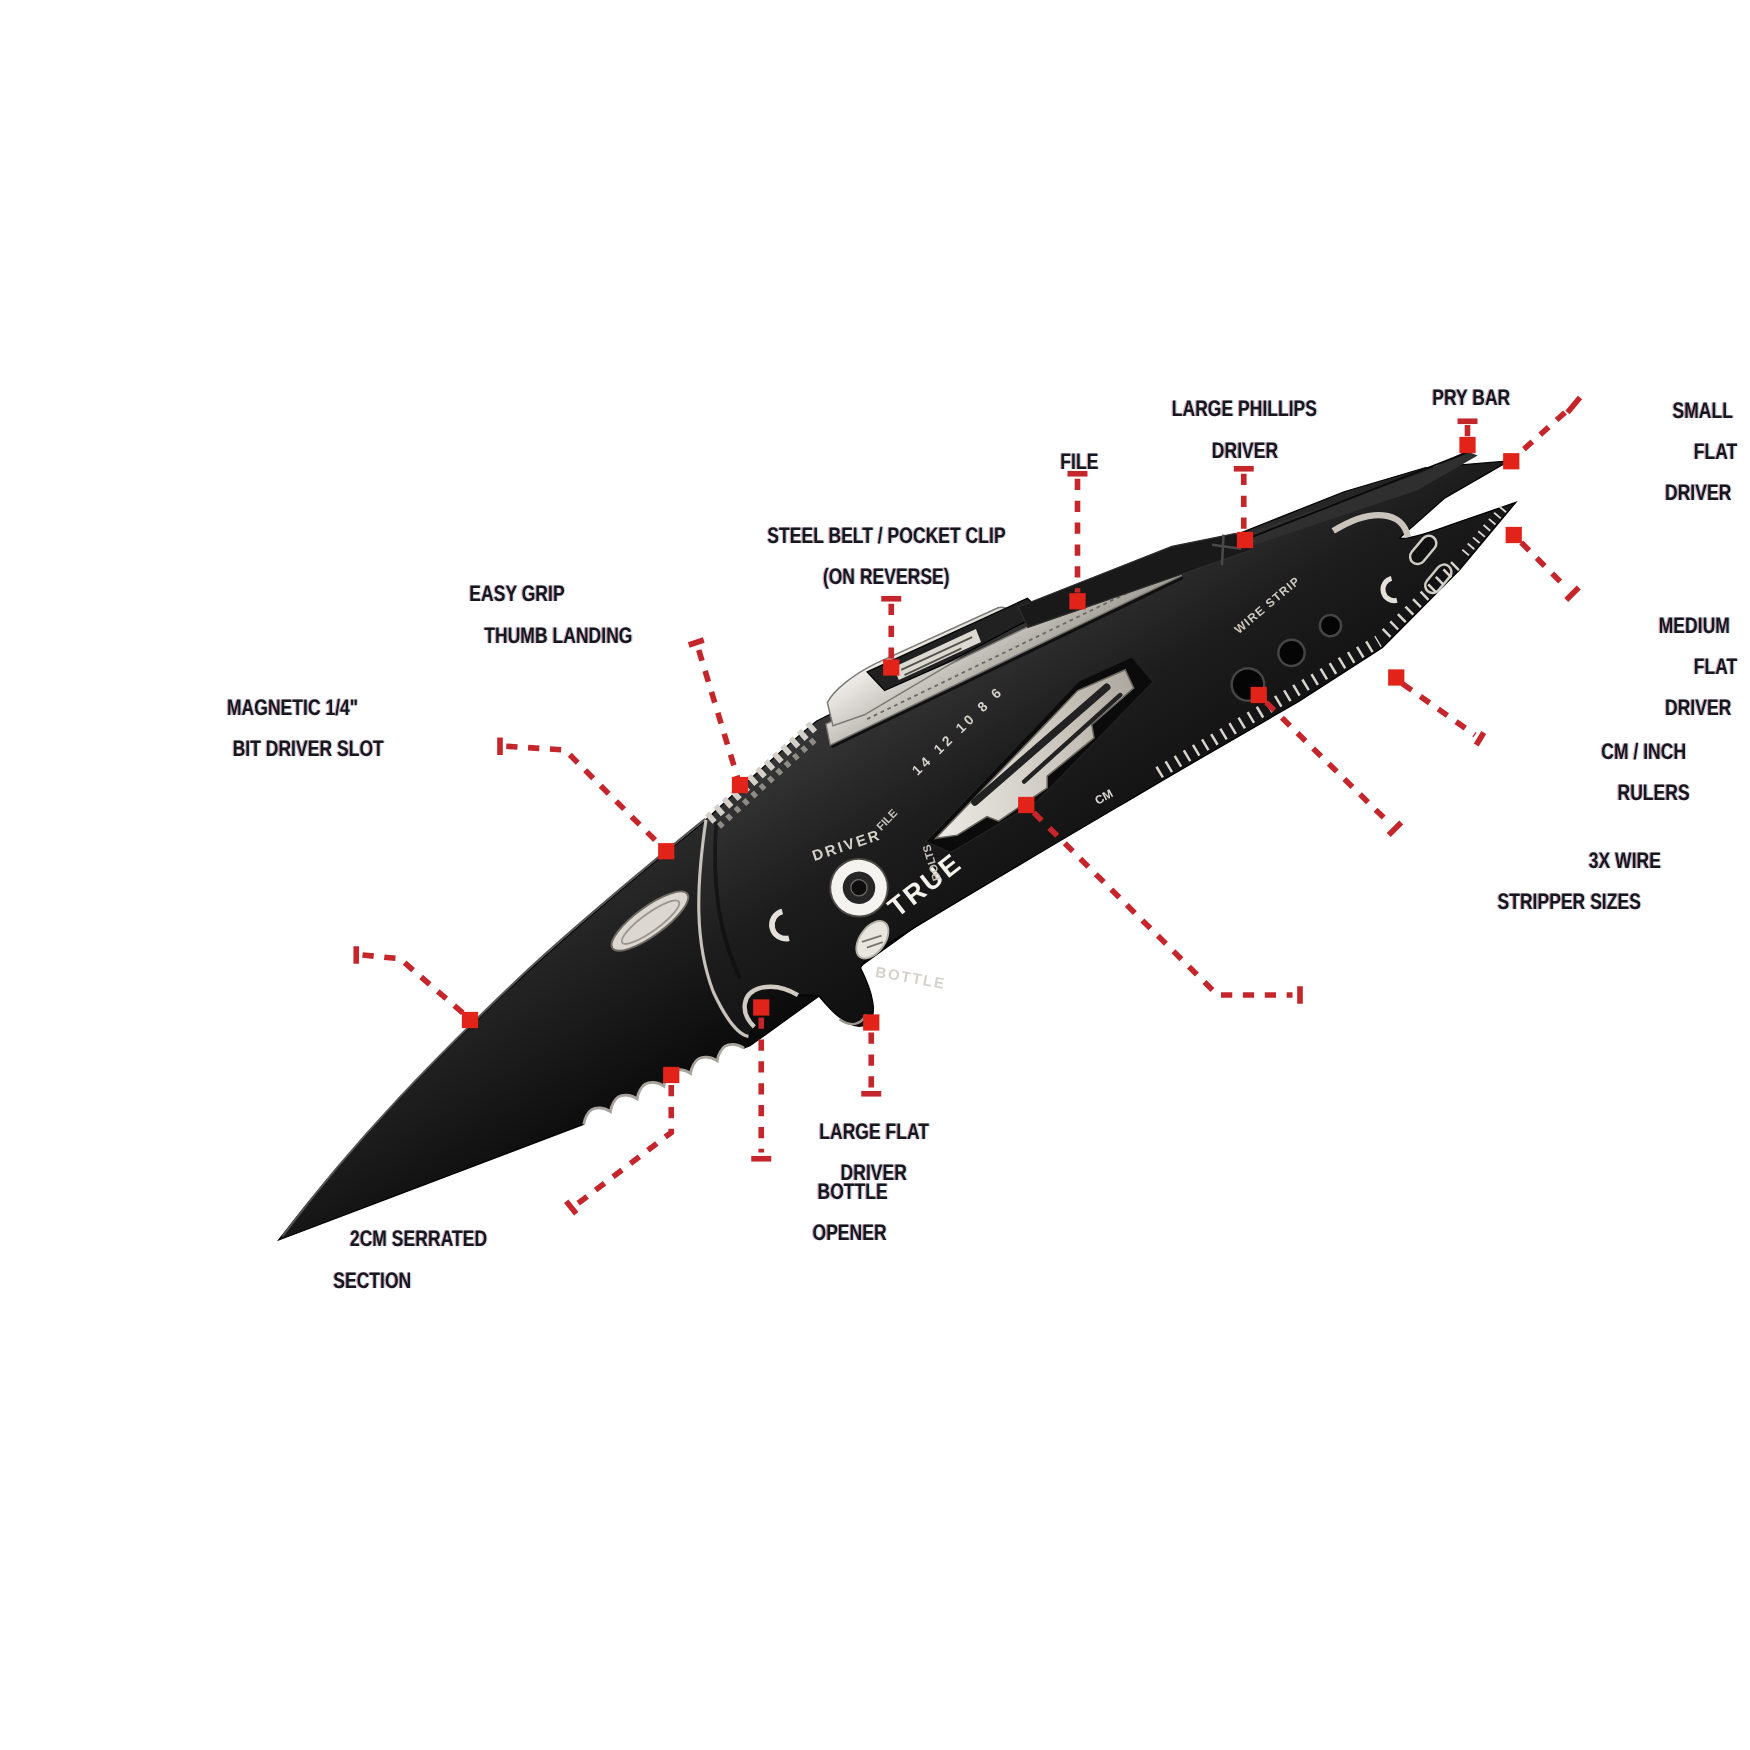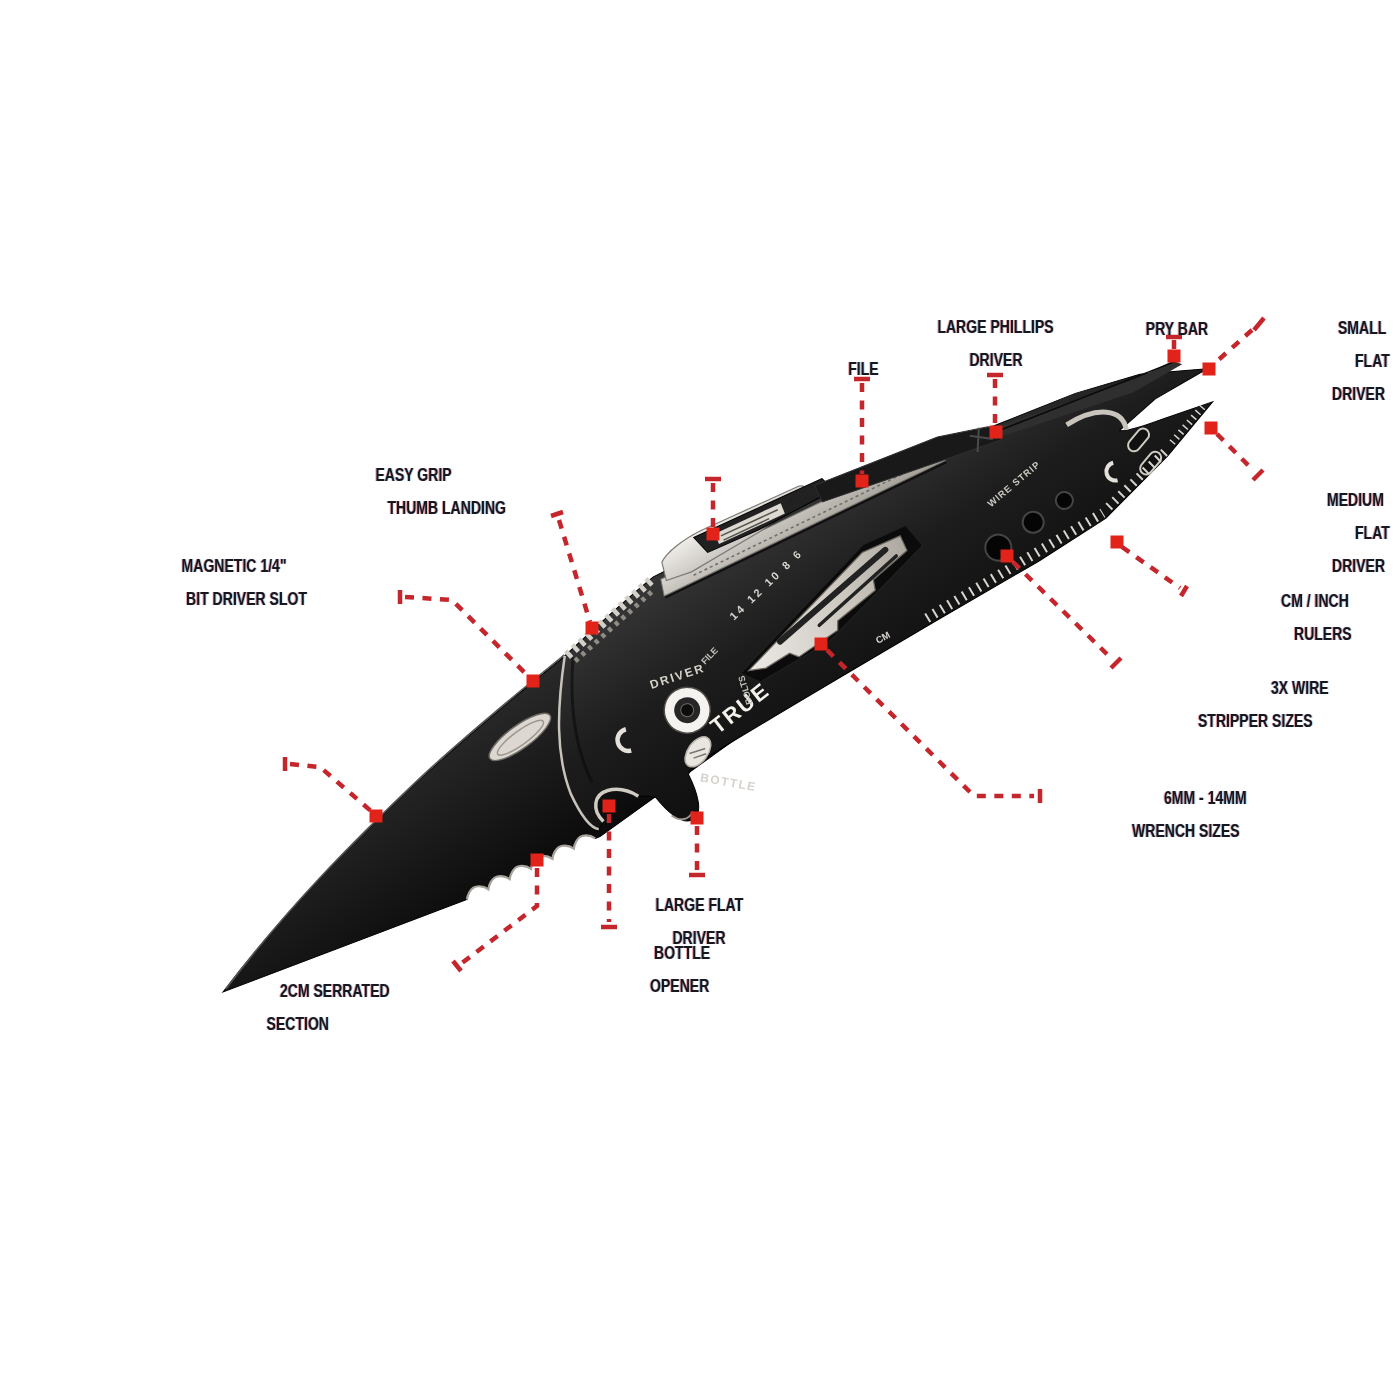--- a/index.html
+++ b/index.html
@@ -214,36 +214,40 @@
 
   <div class="lbl al-c" style="left:763px;top:353px;width:200px">
     <div class="ln"><span class="tx">FILE</span></div>
   </div>
 
   <div class="lbl al-c" style="left:896px;top:311px;width:200px">
     <div class="ln"><span class="tx">LARGE PHILLIPS</span></div>
     <div class="ln"><span class="tx">DRIVER</span></div>
   </div>
 
-  <div class="lbl al-c" style="left:1077px;top:313px;width:200px">
+  <div class="lbl al-c" style="left:1077px;top:302px;width:200px">
     <div class="ln"><span class="tx">PRY BAR</span></div>
   </div>
 
   <div class="lbl al-l" style="left:1272px;top:312px;width:128px">
     <div class="ln"><span class="tx">SMALL</span></div>
     <div class="ln"><span class="tx">FLAT</span></div>
     <div class="ln"><span class="tx">DRIVER</span></div>
   </div>
 
   <div class="lbl al-l" style="left:1270px;top:484px;width:130px">
     <div class="ln"><span class="tx">MEDIUM</span></div>
     <div class="ln"><span class="tx">FLAT</span></div>
     <div class="ln"><span class="tx">DRIVER</span></div>
   </div>
 
+  <div class="lbl al-c" style="left:549px;top:412px;width:320px">
+    <div class="ln"><span class="tx">STEEL BELT / POCKET CLIP</span></div>
+    <div class="ln"><span class="tx">(ON REVERSE)</span></div>
+  </div>
 
   <div class="lbl al-r" style="left:354px;top:459px;width:200px">
     <div class="ln"><span class="tx">EASY GRIP</span></div>
     <div class="ln"><span class="tx">THUMB LANDING</span></div>
   </div>
 
   <div class="lbl al-r" style="left:152px;top:550px;width:240px">
     <div class="ln"><span class="tx">MAGNETIC 1/4"</span></div>
     <div class="ln"><span class="tx">BIT DRIVER SLOT</span></div>
   </div>
@@ -267,18 +271,14 @@
   <div class="lbl al-l" style="left:1188px;top:585px;width:180px">
     <div class="ln"><span class="tx">CM / INCH</span></div>
     <div class="ln"><span class="tx">RULERS</span></div>
   </div>
 
   <div class="lbl al-l" style="left:1125px;top:672px;width:220px">
     <div class="ln"><span class="tx">3X WIRE</span></div>
     <div class="ln"><span class="tx">STRIPPER SIZES</span></div>
   </div>
 
-  <div class="lbl al-l" style="left:1050px;top:782px;width:220px">
-    <div class="ln"><span class="tx">6MM - 14MM</span></div>
-    <div class="ln"><span class="tx">WRENCH SIZES</span></div>
-  </div>
 
 </div>
 
 </body></html>

